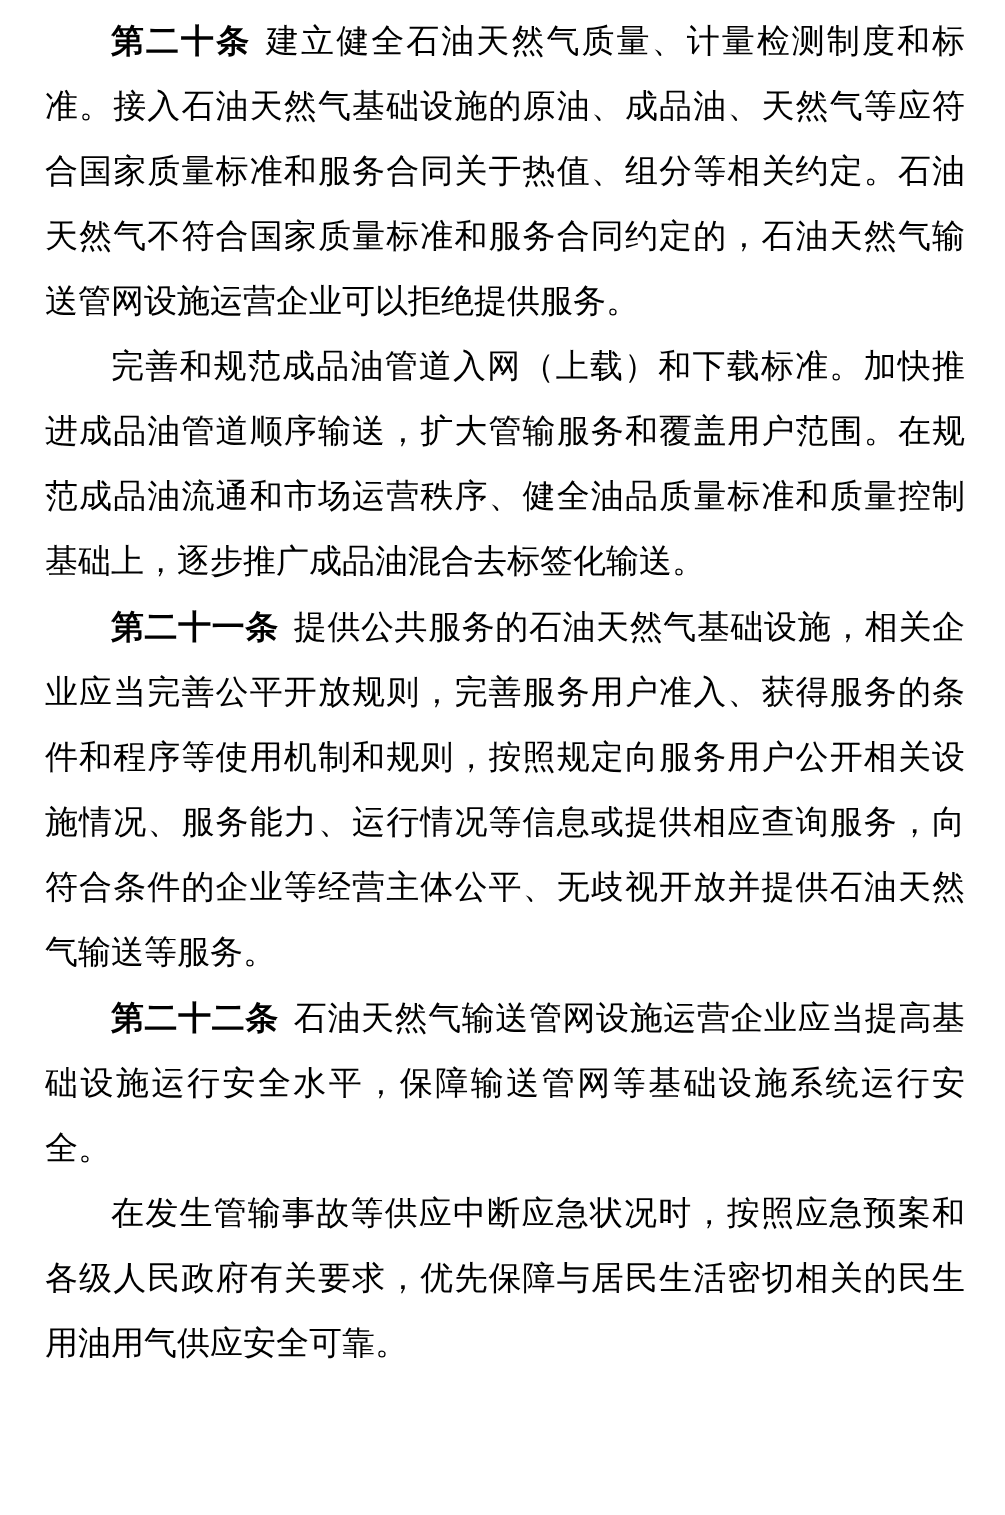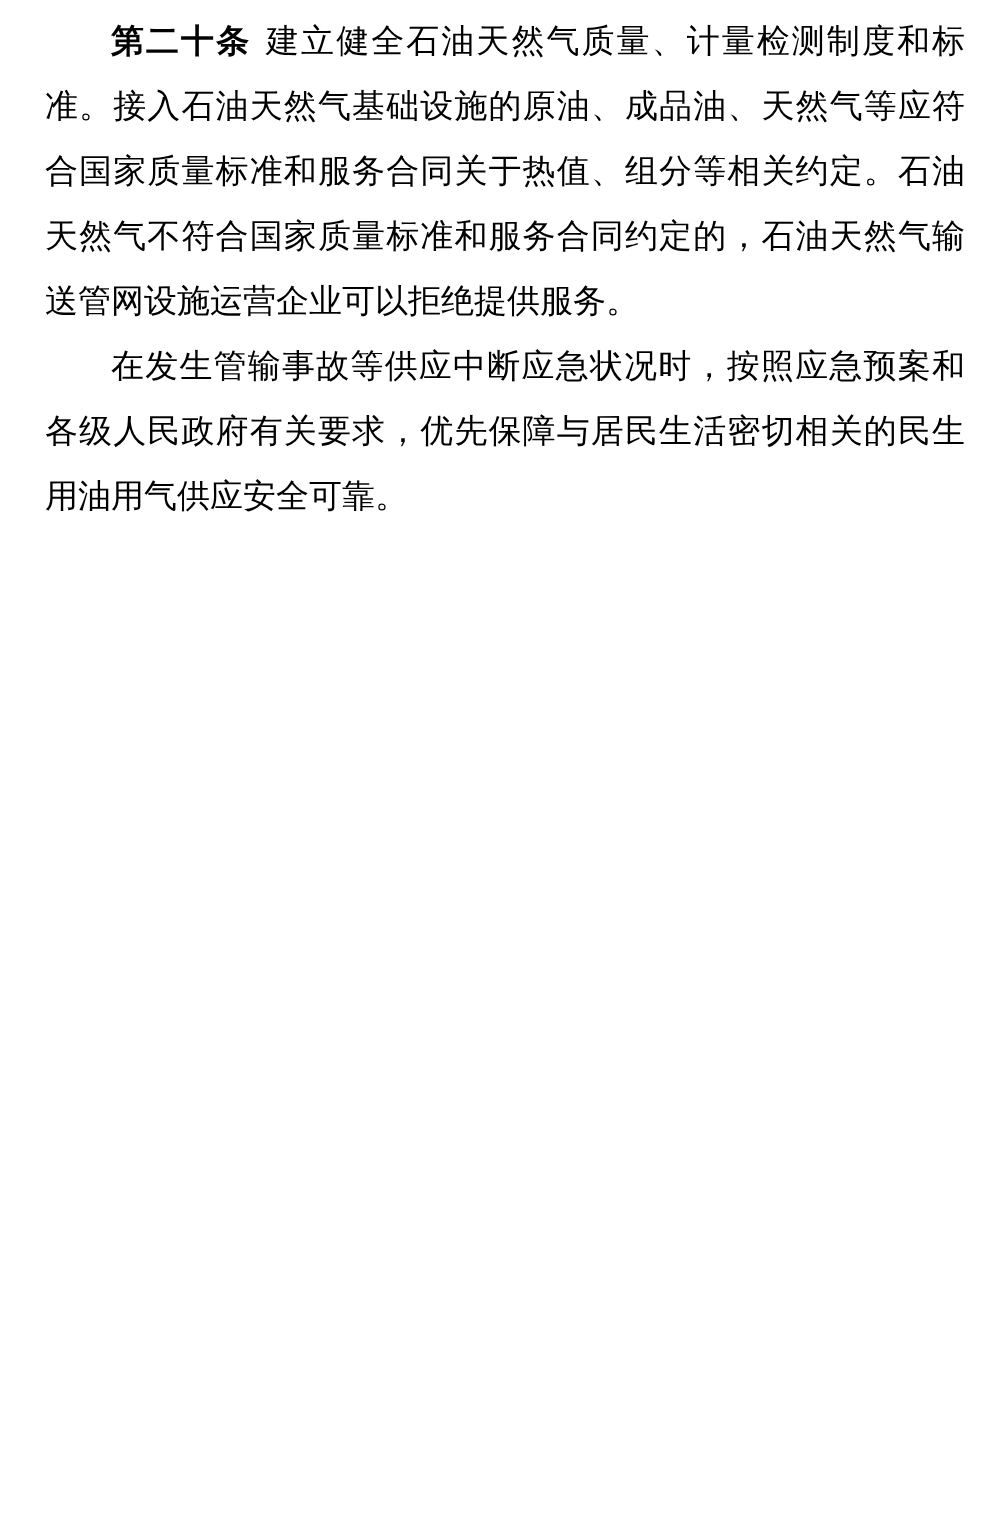--- a/index.html
+++ b/index.html
@@ -36,18 +36,21 @@
     display: none;
     margin-right: 0;
   }
 </style>
 </head>
 <body>
 
 <div class="page">
   <p class="para"><span class="article-term">第二十条</span><span>建立健全石油天然气质量、计量检测制度和标准。接入石油天然气基础设施的原油、成品油、天然气等应符合国家质量标准和服务合同关于热值、组分等相关约定。石油天然气不符合国家质量标准和服务合同约定的，石油天然气输送管网设施运营企业可以拒绝提供服务。</span></p>
 
+  <p class="para"><span>完善和规范成品油管道入网（上载）和下载标准。加快推进成品油管道顺序输送，扩大管输服务和覆盖用户范围。在规范成品油流通和市场运营秩序、健全油品质量标准和质量控制基础上，逐步推广成品油混合去标签化输送。</span></p>
+
+  <p class="para"><span class="article-term">第二十一条</span><span>提供公共服务的石油天然气基础设施，相关企业应当完善公平开放规则，完善服务用户准入、获得服务的条件和程序等使用机制和规则，按照规定向服务用户公开相关设施情况、服务能力、运行情况等信息或提供相应查询服务，向符合条件的企业等经营主体公平、无歧视开放并提供石油天然气输送等服务。</span></p>
 
 
-
+  <p class="para"><span class="article-term">第二十二条</span><span>石油天然气输送管网设施运营企业应当提高基础设施运行安全水平，保障输送管网等基础设施系统运行安全。</span></p>
 
   <p class="para"><span>在发生管输事故等供应中断应急状况时，按照应急预案和各级人民政府有关要求，优先保障与居民生活密切相关的民生用油用气供应安全可靠。</span></p>
 </div>
 
 </body></html>

